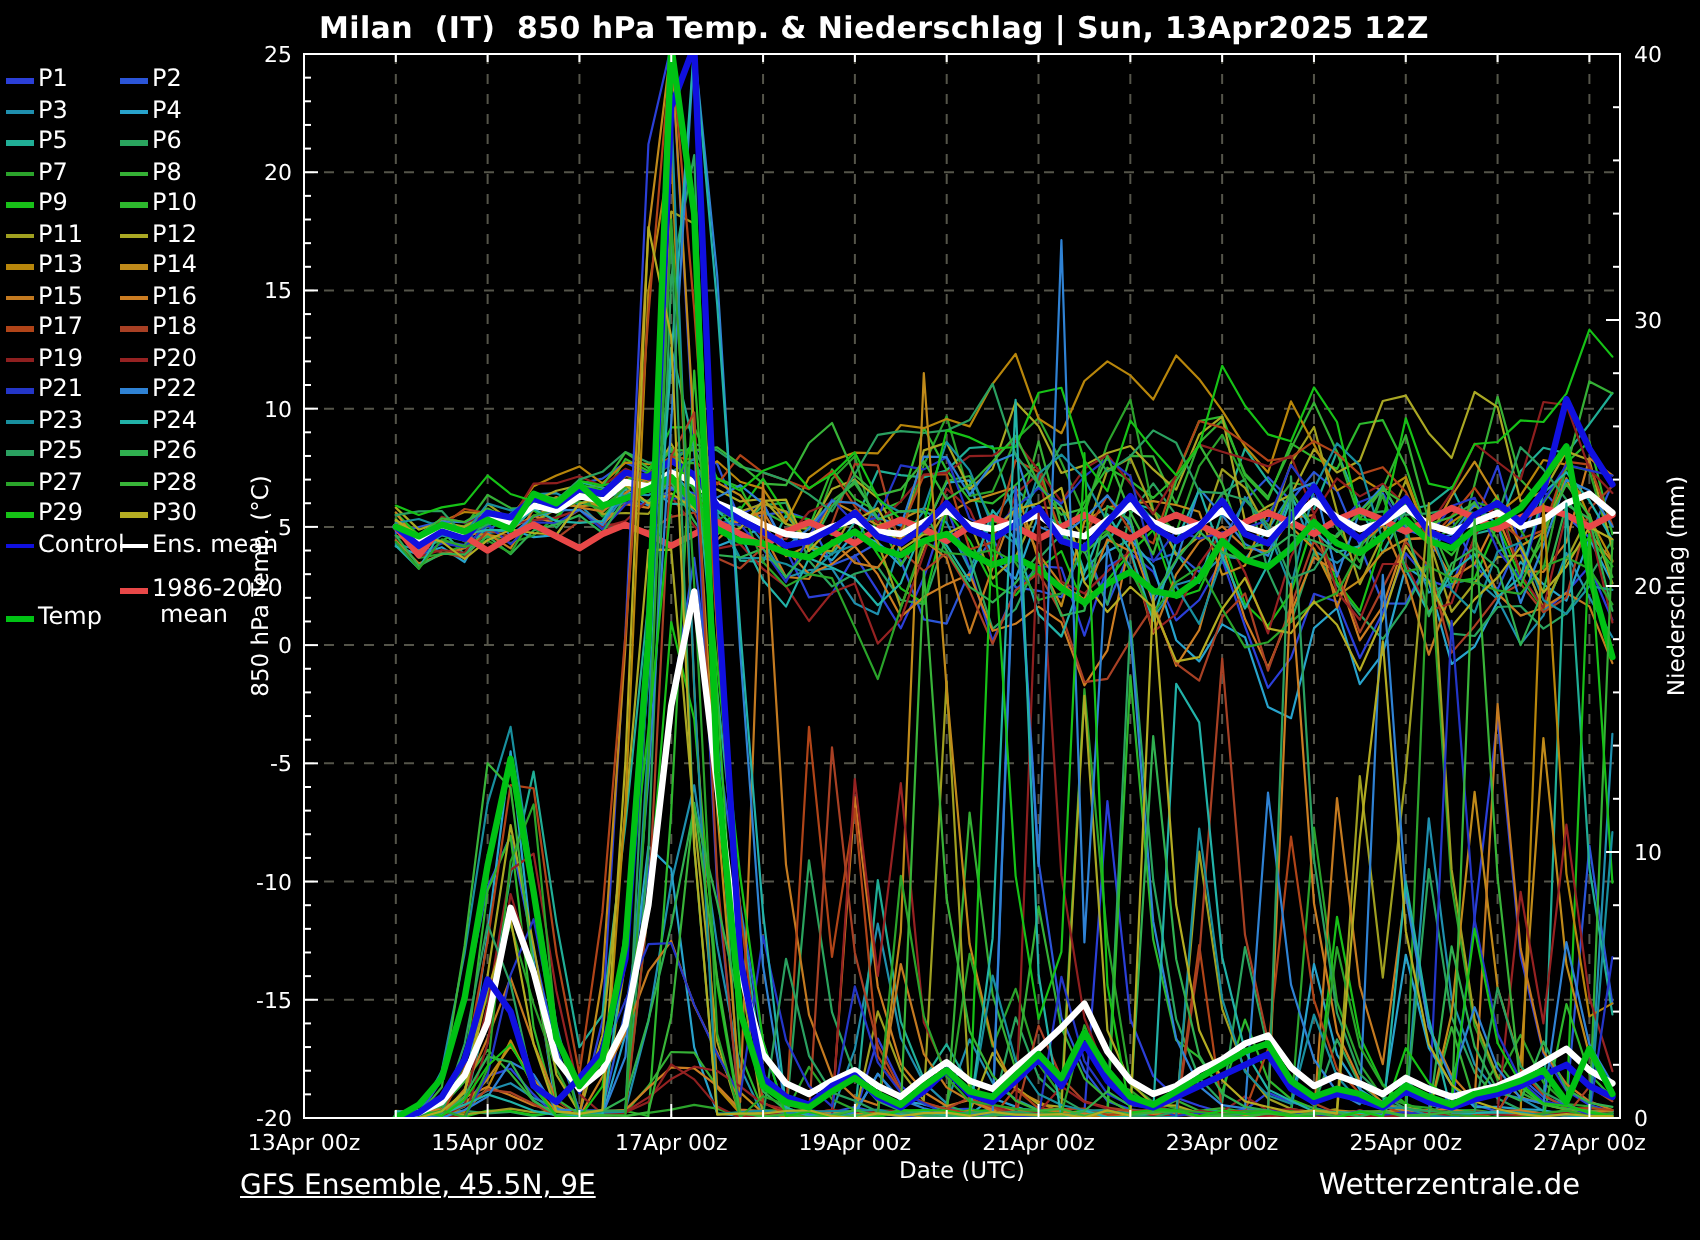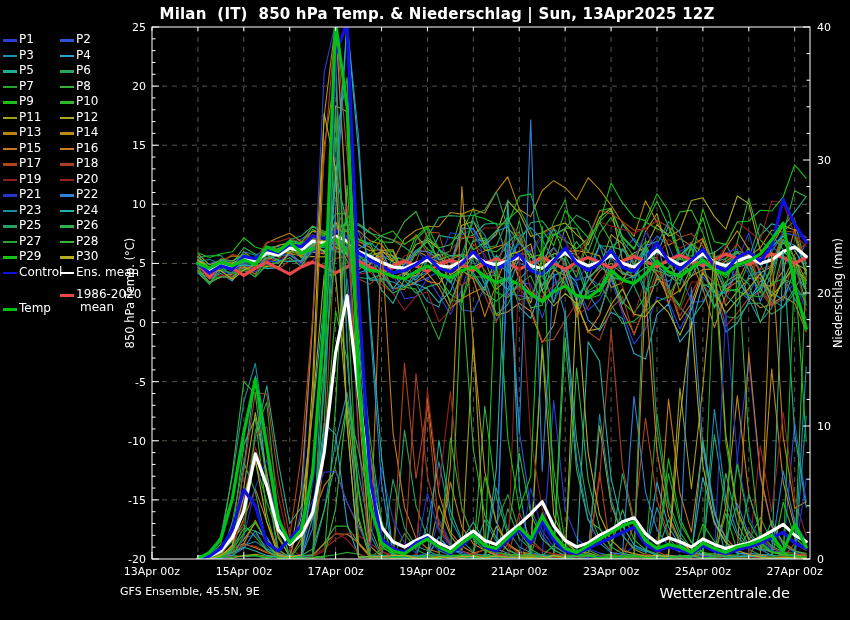--- a/index.html
+++ b/index.html
@@ -3,21 +3,21 @@
 <meta charset="utf-8">
 <style>
   html,body{margin:0;padding:0;background:#000;}
   #stage{position:relative;width:850px;height:620px;background:#000;overflow:hidden;
          font-family:"DejaVu Sans","Liberation Sans",sans-serif;color:#fff;}
   #chart-title{position:absolute;top:5px;left:12px;width:850px;text-align:center;
          font-size:15px;font-weight:bold;white-space:pre;letter-spacing:0.2px;}
   .vlabel{position:absolute;width:300px;text-align:center;font-size:11.5px;
          transform:rotate(-90deg);white-space:nowrap;}
   #x-axis-title{position:absolute;top:578px;left:152px;width:658px;text-align:center;font-size:11.5px;}
-  #footer-left{position:absolute;top:585px;left:120px;font-size:11px;}
+  #footer-left{position:absolute;top:585px;left:120px;font-size:14px;text-decoration:underline;}
   #footer-right{position:absolute;top:585px;right:60px;font-size:14.5px;text-align:center;}
   #legend{position:absolute;top:0;left:0;width:150px;height:330px;}
   .lg-entry{position:absolute;height:14px;font-size:12px;line-height:13px;white-space:nowrap;}
   .lg-swatch{position:absolute;left:0;top:6px;width:14px;height:2.6px;}
   .lg-label{position:absolute;left:16px;top:0;}
   svg text{font-family:"DejaVu Sans","Liberation Sans",sans-serif;}
 </style>
 </head>
 <body>
 
@@ -386,15 +386,16 @@
         <text x="519.2558139534883" y="575" text-anchor="middle">21Apr 00z</text>
         <text x="611.0697674418604" y="575" text-anchor="middle">23Apr 00z</text>
         <text x="702.8837209302326" y="575" text-anchor="middle">25Apr 00z</text>
         <text x="794.6976744186046" y="575" text-anchor="middle">27Apr 00z</text>
       </g>
     </svg>
 
   <div class="vlabel" id="left-axis-title" style="left:-20px;top:286px;">850 hPa Temp. (°C)</div>
   <div class="vlabel" id="right-axis-title" style="left:688px;top:286px;">Niederschlag (mm)</div>
 
+  <div id="x-axis-title">Date (UTC)</div>
   <div id="footer-left">GFS Ensemble, 45.5N, 9E</div>
   <div id="footer-right">Wetterzentrale.de</div>
 </div>
 
 </body></html>

